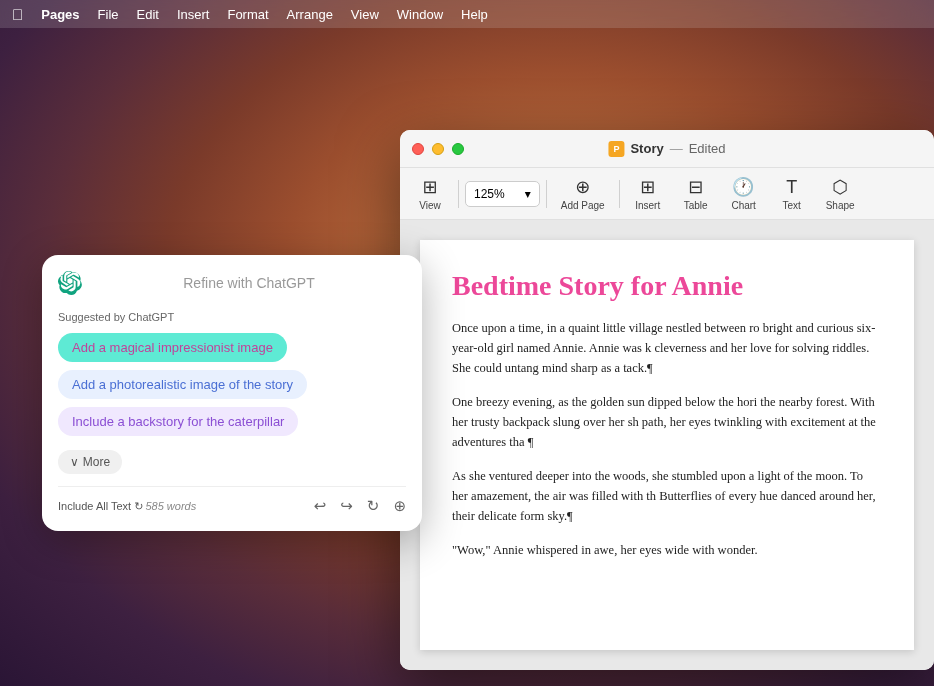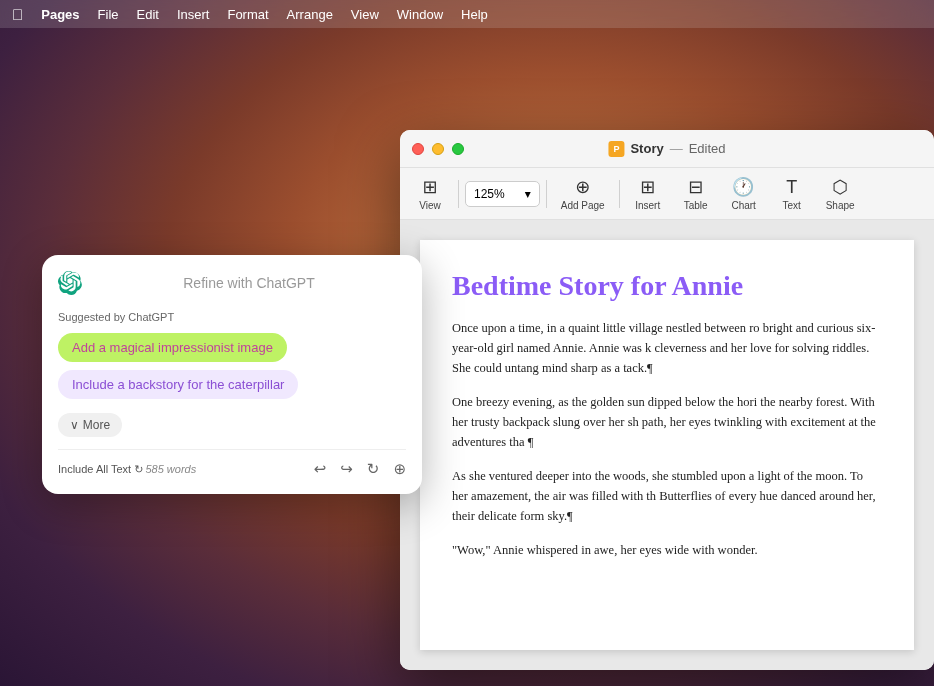--- a/index.html
+++ b/index.html
@@ -175,21 +175,21 @@
       background: white;
       width: 100%;
       height: 100%;
       padding: 30px 32px;
       overflow: hidden;
       box-shadow: 0 2px 8px rgba(0,0,0,0.15);
     }
     .doc-title {
       font-size: 28px;
       font-weight: 700;
-      color: #8b5cf6;
+      color: #ec4899;
       margin-bottom: 16px;
       font-family: 'Georgia', serif;
     }
     .doc-para {
       font-size: 12.5px;
       line-height: 1.6;
       color: #222;
       margin-bottom: 14px;
       font-family: 'Georgia', serif;
     }
@@ -242,21 +242,21 @@
       align-items: center;
       padding: 7px 14px;
       border-radius: 20px;
       font-size: 13px;
       cursor: pointer;
       width: fit-content;
       border: none;
       font-family: inherit;
     }
     .pill.pink {
-      background: #bef264;
+      background: #5eead4;
       color: #c0439a;
     }
     .pill.blue {
       background: #e8f0fe;
       color: #4a6fd4;
     }
     .pill.purple {
       background: #f0e8fe;
       color: #8b4fd4;
     }
@@ -416,20 +416,21 @@
     <svg class="chatgpt-svg" viewBox="0 0 24 24" fill="none" xmlns="http://www.w3.org/2000/svg">
       <path d="M22.282 9.82a5.923 5.923 0 0 0-.512-4.923 6.047 6.047 0 0 0-6.516-2.9A6.065 6.065 0 0 0 4.981 4.18a5.927 5.927 0 0 0-3.966 2.862 6.073 6.073 0 0 0 .637 7.19A5.922 5.922 0 0 0 2.165 19a6.047 6.047 0 0 0 6.516 2.9 5.93 5.93 0 0 0 4.488 2 6.067 6.067 0 0 0 5.787-4.203 5.928 5.928 0 0 0 3.966-2.862 6.072 6.072 0 0 0-.64-7.015zM13.17 20.4a4.5 4.5 0 0 1-2.89-1.04l.144-.082 4.79-2.773a.786.786 0 0 0 .397-.685v-6.77l2.025 1.17a.075.075 0 0 1 .038.052v5.61a4.52 4.52 0 0 1-4.504 4.518zm-9.67-4.15a4.48 4.48 0 0 1-.535-3.02l.144.083 4.79 2.773a.774.774 0 0 0 .792 0l5.85-3.383v2.34a.082.082 0 0 1-.033.063L9.67 17.9a4.52 4.52 0 0 1-6.17-1.65zm-1.24-10.48a4.49 4.49 0 0 1 2.35-1.98v5.702a.762.762 0 0 0 .396.679l5.843 3.376-2.025 1.17a.078.078 0 0 1-.074.007L3.82 11.37a4.52 4.52 0 0 1-.55-5.6zm16.63 3.876-5.85-3.383 2.025-1.17a.077.077 0 0 1 .074-.007l4.926 2.845a4.516 4.516 0 0 1-.687 8.147v-5.702a.776.776 0 0 0-.488-.73zm2.016-3.025-.144-.083-4.79-2.773a.777.777 0 0 0-.791 0L9.326 7.148V4.808a.077.077 0 0 1 .032-.063l4.85-2.8a4.517 4.517 0 0 1 6.708 4.683zm-12.675 4.17-2.025-1.17a.079.079 0 0 1-.038-.051V4.955a4.516 4.516 0 0 1 7.408-3.462l-.144.082-4.79 2.773a.785.785 0 0 0-.397.685zm1.098-2.373 2.602-1.504 2.602 1.502v2.999l-2.6 1.504-2.602-1.5z" fill="#10a37f"></path>
     </svg>
     <input class="chatgpt-input" type="text" placeholder="Refine with ChatGPT" style="">
   </div>
 
   <div class="suggestions-label">Suggested by ChatGPT</div>
 
   <div class="suggestion-pills">
     <button class="pill pink">Add a magical impressionist image</button>
+    <button class="pill blue">Add a photorealistic image of the story</button>
     <button class="pill purple">Include a backstory for the caterpillar</button>
   </div>
 
   <button class="more-btn">
     <span>∨</span>
     <span>More</span>
   </button>
 
   <div class="panel-footer">
     <div class="footer-left">

